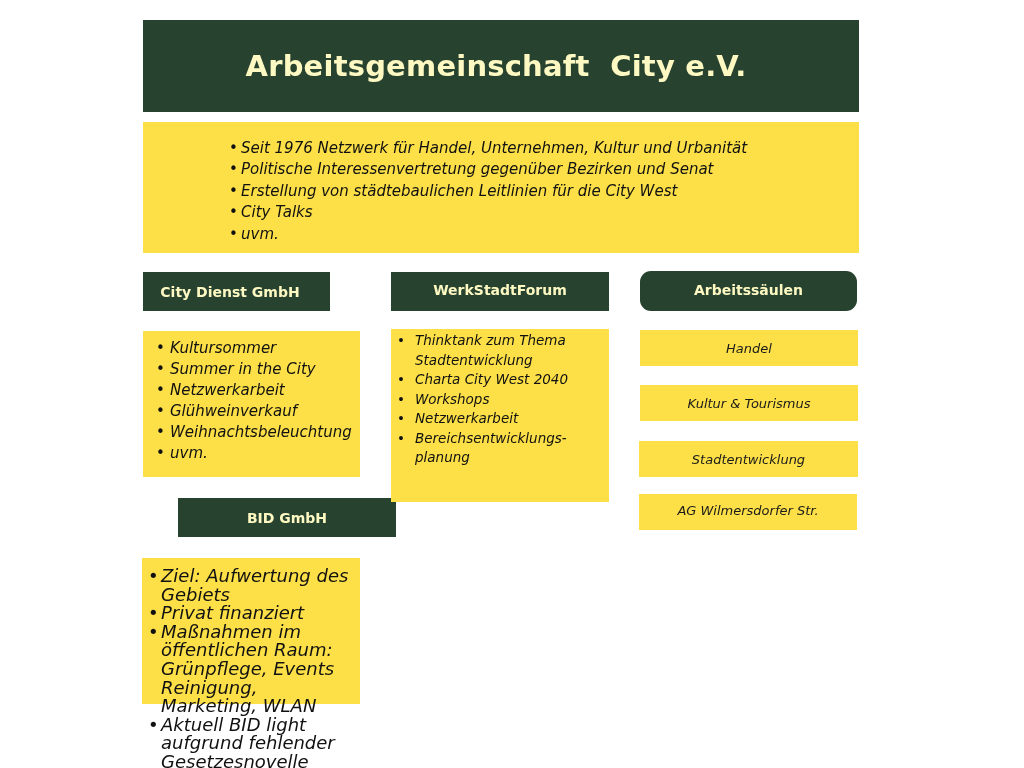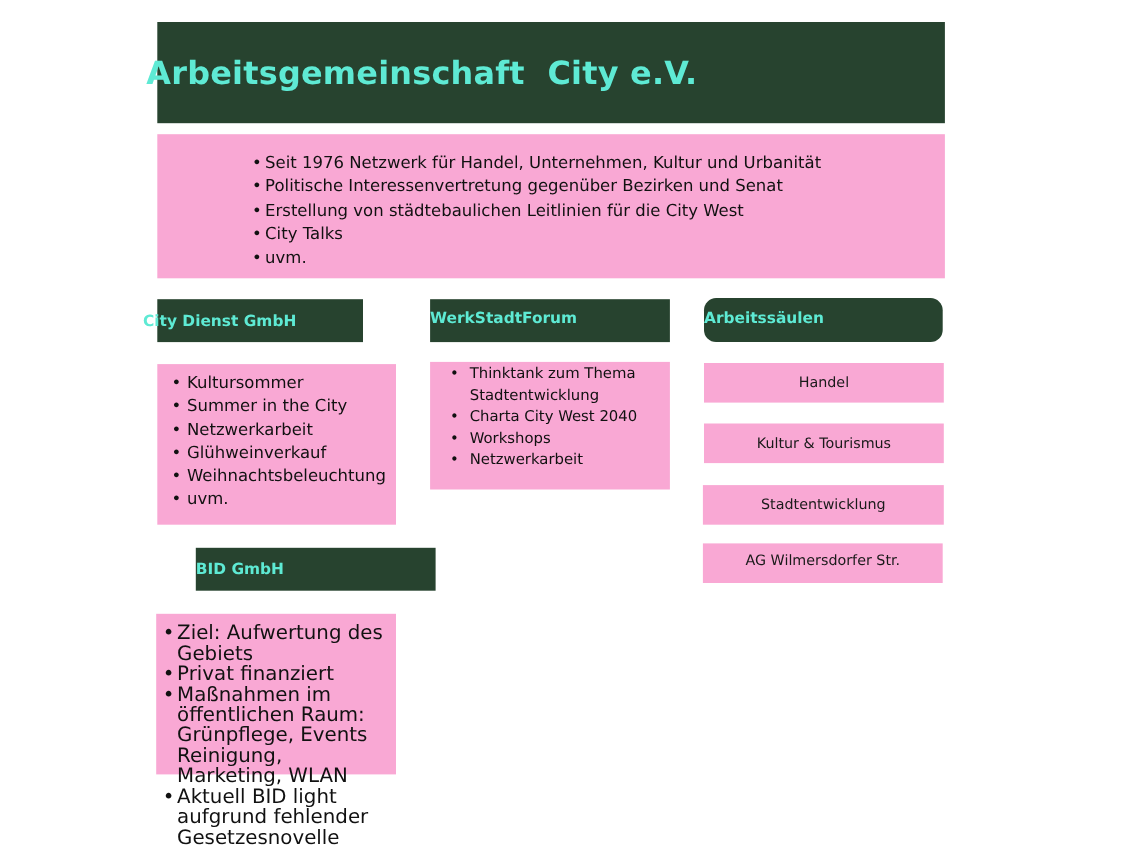--- a/index.html
+++ b/index.html
@@ -1,20 +1,20 @@
 <!DOCTYPE html>
 <html><head>
 <meta charset="utf-8">
 <style>
   html, body { margin: 0; padding: 0; }
   body { width: 1024px; height: 768px; background: #ffffff; position: relative; overflow: hidden;
          font-family: "DejaVu Sans", sans-serif; color: #111; }
   .box { position: absolute; box-sizing: border-box; }
-  .dark { background: #27432f; color: #5eead4; font-weight: bold; display: flex; align-items: center; }
-  .light { background: #f9a8d4; }
+  .dark { background: #27432f; color: #fef9c3; font-weight: bold; display: flex; align-items: center; justify-content: center; }
+  .light { background: #fde047; font-style: italic; }
   .title { font-size: 29px; letter-spacing: 0.2px; }
   .hdr { font-size: 14px; }
   ul { margin: 0; padding: 0; list-style: none; }
   li { position: relative; }
   li::before { content: "•"; position: absolute; }
   .intro li { font-size: 15px; line-height: 21.4px; padding-left: 12px; }
   .intro li::before { left: 0; }
   .col1 li { font-size: 15px; line-height: 21px; padding-left: 14px; }
   .col1 li::before { left: 0; }
   .col2 li { font-size: 13.5px; line-height: 19.5px; padding-left: 24px; }
@@ -62,26 +62,27 @@
     <li>Ziel: Aufwertung des Gebiets</li>
     <li>Privat finanziert</li>
     <li style="width:190px;">Maßnahmen im öffentlichen Raum: Grünpflege, Events Reinigung, Marketing, WLAN</li>
     <li style="width:185px;">Aktuell BID light aufgrund fehlender Gesetzesnovelle</li>
   </ul>
 </div>
 
 <div class="box dark hdr" style="left:391px;top:272px;width:218px;height:39px;">
   <span style="margin-top:-4px;">WerkStadtForum</span>
 </div>
-<div class="box light col2" style="left:391px;top:329px;width:218px;height:116px;padding:2px 0 0 12px;">
+<div class="box light col2" style="left:391px;top:329px;width:218px;height:173px;padding:2px 0 0 0;">
   <ul>
     <li style="width:165px;">Thinktank zum Thema Stadtentwicklung</li>
     <li>Charta City West 2040</li>
     <li>Workshops</li>
     <li>Netzwerkarbeit</li>
+    <li style="width:170px;">Bereichsentwicklungs-planung</li>
   </ul>
 </div>
 
 <div class="box dark hdr" style="left:640px;top:271px;width:217px;height:40px;border-radius:11px;">
   <span style="margin-top:-3px;">Arbeitssäulen</span>
 </div>
 <div class="box light pillar" style="left:640px;top:330px;width:218px;height:36px;">
   <span>Handel</span>
 </div>
 <div class="box light pillar" style="left:640px;top:385px;width:218px;height:36px;">

